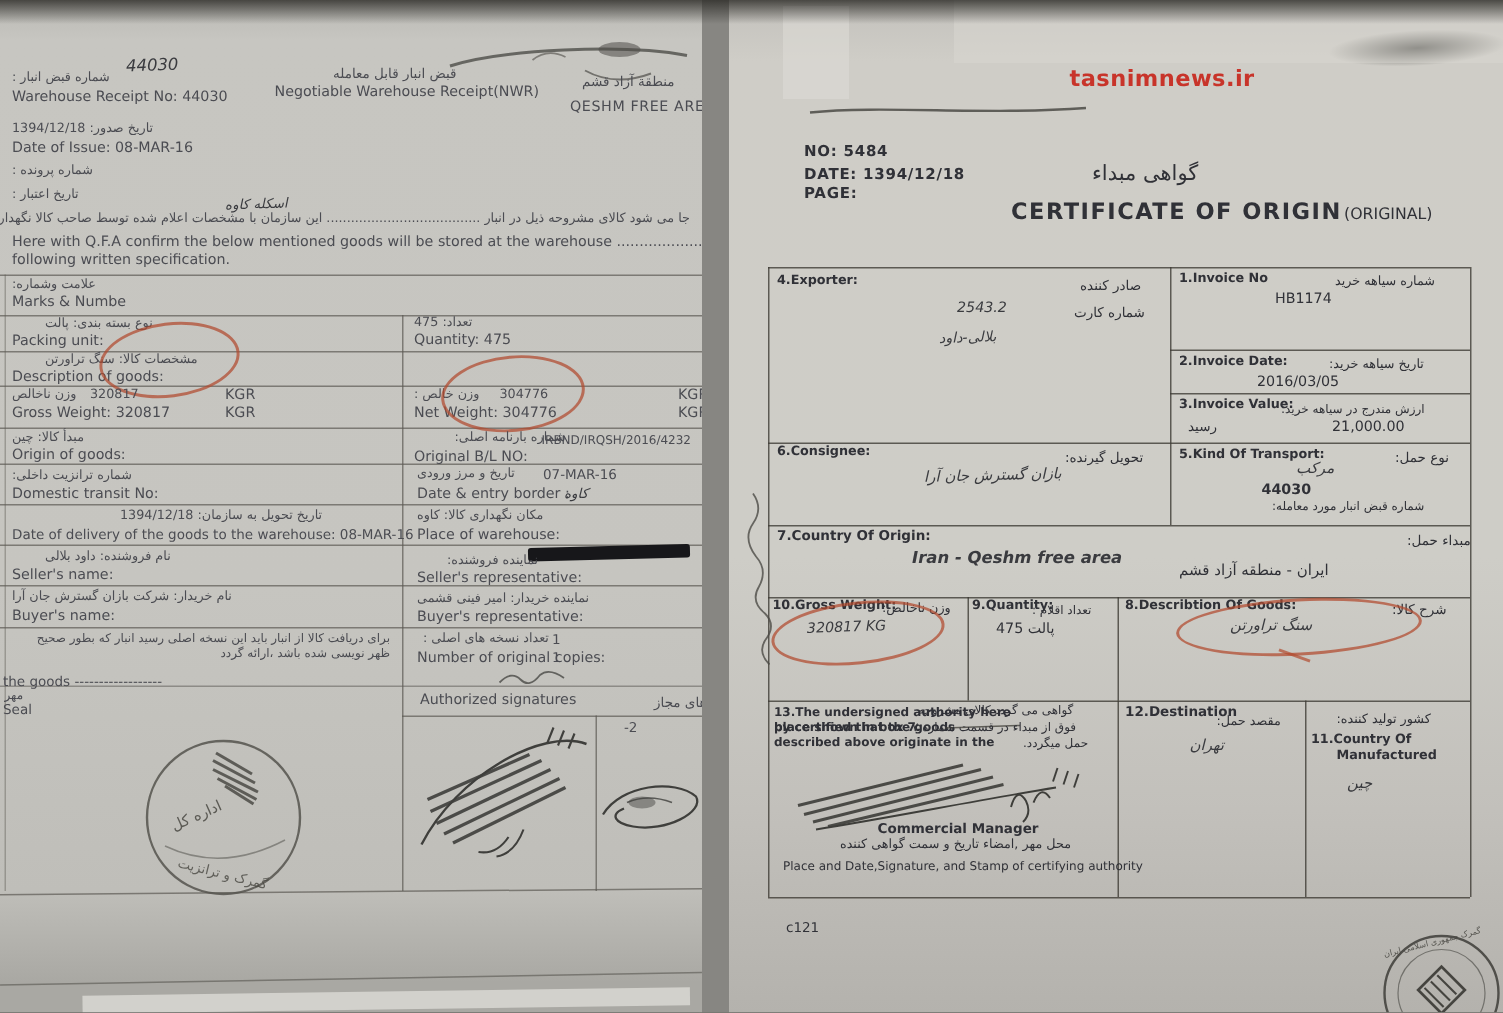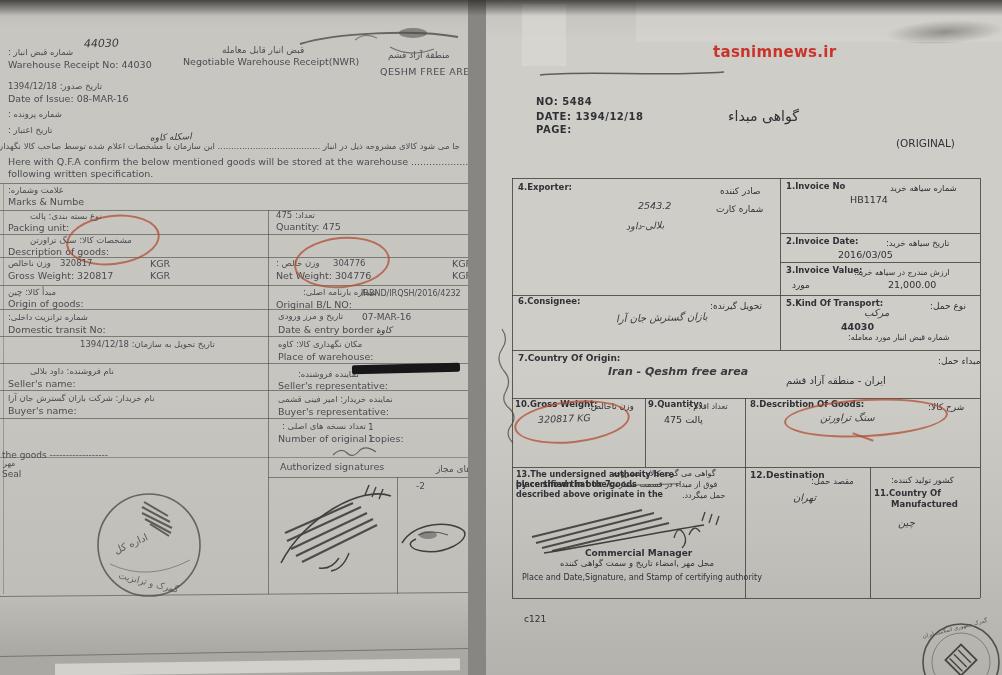--- a/index.html
+++ b/index.html
@@ -114,34 +114,36 @@
     <div class="t L s95" style="left:276px;top:300px;">Original B/L NO:</div>
 
     <div class="t L fa s85" style="left:8px;top:313px;">شماره ترانزیت داخلی:</div>
     <div class="t L s95" style="left:8px;top:325px;">Domestic transit No:</div>
     <div class="t L fa s85" style="left:278px;top:312px;">تاریخ و مرز ورودی</div>
     <div class="t L s9" style="left:362px;top:312px;">07-MAR-16</div>
     <div class="t L s95" style="left:278px;top:325px;">Date &amp; entry border :</div>
     <div class="t L hand fa s9" style="left:376px;top:325px;">کاوه</div>
 
     <div class="t L fa s85" style="left:80px;top:340px;">تاریخ تحویل به سازمان:    1394/12/18</div>
+    <div class="t L s9" style="left:8px;top:352px;">Date of delivery of the goods to the warehouse:  08-MAR-16</div>
     <div class="t L fa s85" style="left:278px;top:340px;">مکان نگهداری کالا: کاوه</div>
     <div class="t L s95" style="left:278px;top:352px;">Place of warehouse:</div>
 
     <div class="t L fa s85" style="left:30px;top:367px;">نام فروشنده: داود بلالی</div>
     <div class="t L s95" style="left:8px;top:379px;">Seller's name:</div>
     <div class="redact" style="left:352px;top:364px;width:108px;height:9px;transform:rotate(-1.5deg);"></div>
     <div class="t L fa s85" style="left:298px;top:370px;">نماینده فروشنده:</div>
     <div class="t L s95" style="left:278px;top:381px;">Seller's representative:</div>
 
     <div class="t L fa s85" style="left:8px;top:394px;">نام خریدار: شرکت بازان گسترش جان آرا</div>
     <div class="t L s95" style="left:8px;top:406px;">Buyer's name:</div>
     <div class="t L fa s85" style="left:278px;top:395px;">نماینده خریدار: امیر فینی قشمی</div>
     <div class="t L s95" style="left:278px;top:407px;">Buyer's representative:</div>
 
+    <div class="t L fa s8 wrap" style="left:8px;top:421px;width:252px;line-height:10px;">برای دریافت کالا از انبار باید این نسخه اصلی رسید انبار که بطور صحیح ظهر نویسی شده باشد ،ارائه گردد</div>
     <div class="t L s9" style="left:2px;top:450px;">the goods ------------------</div>
     <div class="t L fa s85" style="left:282px;top:422px;">تعداد نسخه های اصلی :</div>
     <div class="t L s9" style="left:368px;top:422px;">1</div>
     <div class="t L s95" style="left:278px;top:434px;">Number of original copies:</div>
     <div class="t L s9" style="left:368px;top:434px;">1</div>
     <svg width="50" height="14" style="left:330px;top:445px;">
       <path d="M3 10 q 8 -8, 14 -2 q 6 6, 13 -3 q 6 -5, 16 2" stroke="#4a4a46" stroke-width="1.2" fill="none" opacity=".8"></path>
     </svg>
 
     <div class="t L fa s8" style="left:3px;top:459px;">مهر</div>
@@ -199,20 +201,21 @@
       <path d="M2 7 C 50 2, 120 9, 186 4" stroke="#4b4a45" stroke-width="1.6" fill="none" opacity=".85"></path>
     </svg>
     <div style="position:absolute;left:399px;top:20px;width:120px;height:24px;transform:rotate(-3deg);
          background:radial-gradient(ellipse at center,rgba(40,40,36,.8) 0%,rgba(40,40,36,0) 70%);"></div>
 
     <div class="t R b s10" style="left:50px;top:96px;letter-spacing:.5px;">NO:   5484</div>
     <div class="t R b s10" style="left:50px;top:111px;letter-spacing:.5px;">DATE:  1394/12/18</div>
     <div class="t R b s10" style="left:50px;top:124px;letter-spacing:.5px;">PAGE:</div>
 
     <div class="t R fa s14" style="left:242px;top:108px;">گواهی مبداء</div>
+    <div class="t R b s15" style="left:188px;top:133px;letter-spacing:1px;">CERTIFICATE OF ORIGIN</div>
     <div class="t R s105" style="left:410px;top:137px;text-align:right;">(ORIGINAL)</div>
 
     <div class="hl lnR" style="left:26px;top:178px;width:468px;"></div>
     <div class="hl lnR" style="left:294px;top:233px;width:200px;"></div>
     <div class="hl lnR" style="left:294px;top:262px;width:200px;"></div>
     <div class="hl lnR" style="left:26px;top:295px;width:468px;"></div>
     <div class="hl lnR" style="left:26px;top:350px;width:468px;"></div>
     <div class="hl lnR" style="left:26px;top:398px;width:468px;"></div>
     <div class="hl lnR" style="left:26px;top:467px;width:468px;"></div>
     <div class="hl lnR" style="left:26px;top:598px;width:468px;"></div>
@@ -234,21 +237,21 @@
     <div class="t R fa s85" style="left:404px;top:184px;">شماره سیاهه خرید</div>
     <div class="t R s95" style="left:364px;top:195px;">HB1174</div>
 
     <div class="t R b s85" style="left:300px;top:237px;">2.Invoice Date:</div>
     <div class="t R fa s85" style="left:400px;top:239px;">تاریخ سیاهه خرید:</div>
     <div class="t R s95" style="left:352px;top:250px;">2016/03/05</div>
 
     <div class="t R b s85" style="left:300px;top:266px;">3.Invoice Value:</div>
     <div class="t R fa s8" style="left:368px;top:268px;">ارزش مندرج در سیاهه خرید:</div>
     <div class="t R s95" style="left:354px;top:280px;margin-left:48px;">21,000.00</div>
-    <div class="t R fa s9" style="left:306px;top:280px;">مورد</div>
+    <div class="t R fa s9" style="left:306px;top:280px;">رسید</div>
 
     <div class="t R b s85" style="left:32px;top:297px;">6.Consignee:</div>
     <div class="t R fa s9" style="left:224px;top:301px;">تحویل گیرنده:</div>
     <div class="t R hand fa s10" style="left:130px;top:312px;transform:rotate(-1.5deg);">بازان گسترش جان آرا</div>
 
     <div class="t R b s85" style="left:300px;top:299px;">5.Kind Of Transport:</div>
     <div class="t R fa s9" style="left:444px;top:301px;">نوع حمل:</div>
     <div class="t R hand fa s10" style="left:378px;top:307px;">مرکب</div>
     <div class="t R b s95" style="left:355px;top:322px;">44030</div>
     <div class="t R fa s8" style="left:362px;top:333px;">شماره قبض انبار مورد معامله:</div>

